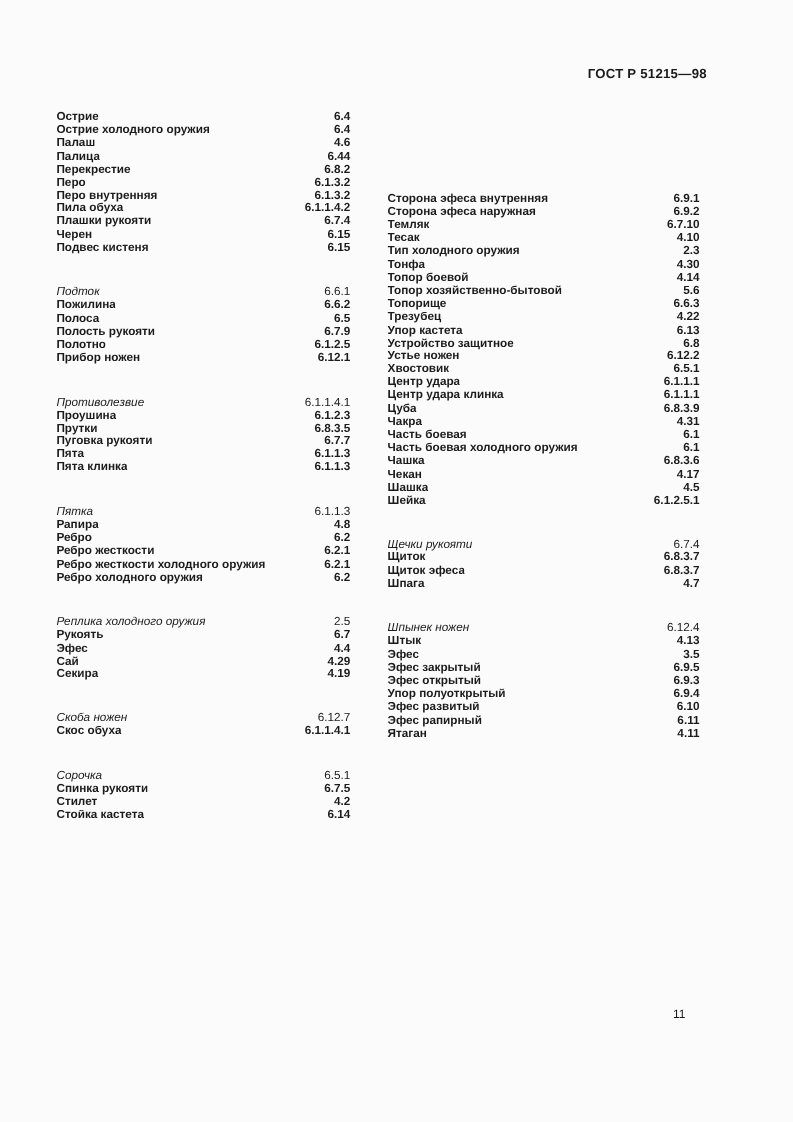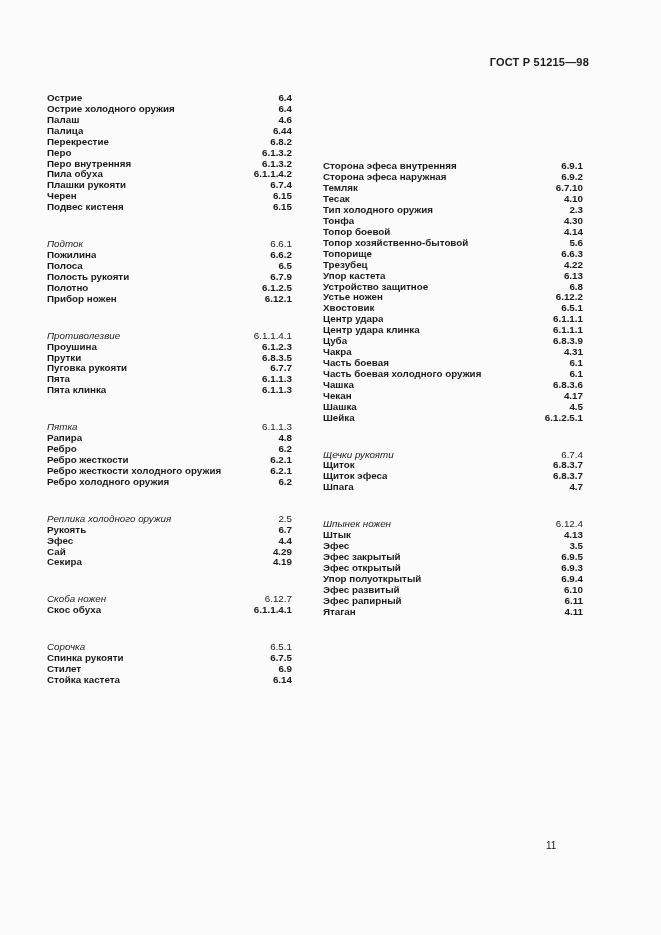--- a/index.html
+++ b/index.html
@@ -44,20 +44,21 @@
   .row .term { overflow: hidden; }
   .row .ref  { padding-left: 6px; }
   .row.italic { font-weight: normal; }
   .row.italic .term { font-style: italic; margin-top: 26px; }
   .row.italic .ref  { font-style: normal; font-weight: normal; }
   .page-number {
     position: absolute;
     top: 840px;
     left: 546px;
     width: 40px;
+    text-align: center;
     font-size: 10px;
     font-weight: normal;
   }
 </style>
 </head>
 <body>
 
 <div class="doc-header">ГОСТ Р 51215—98</div>
 
 <div class="index">
@@ -209,21 +210,21 @@
       <div class="row italic">
         <span class="term">Сорочка</span>
         <span class="ref">6.5.1</span>
       </div>
       <div class="row">
         <span class="term">Спинка рукояти</span>
         <span class="ref">6.7.5</span>
       </div>
       <div class="row">
         <span class="term">Стилет</span>
-        <span class="ref">6.9</span>
+        <span class="ref">4.2</span>
       </div>
       <div class="row">
         <span class="term">Стойка кастета</span>
         <span class="ref">6.14</span>
       </div>
     </div>
   <div class="index-col-right" id="col-right">
       <div class="row">
         <span class="term">Сторона эфеса внутренняя</span>
         <span class="ref">6.9.1</span>

